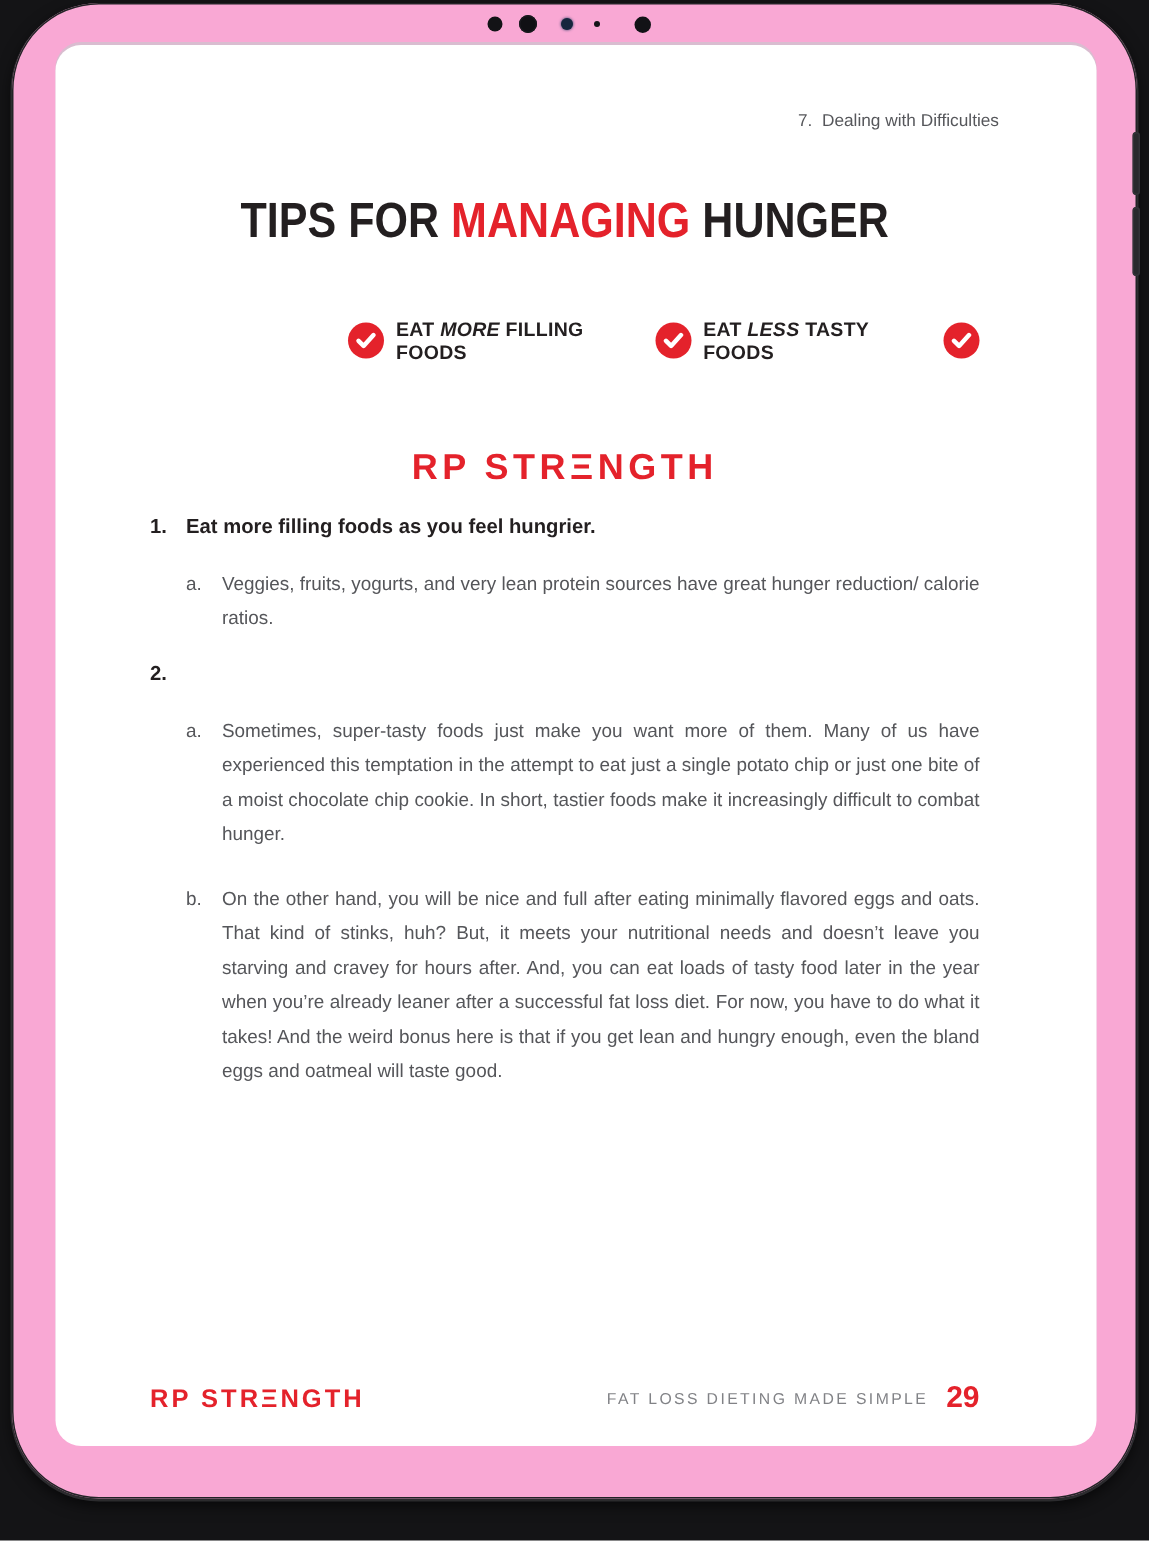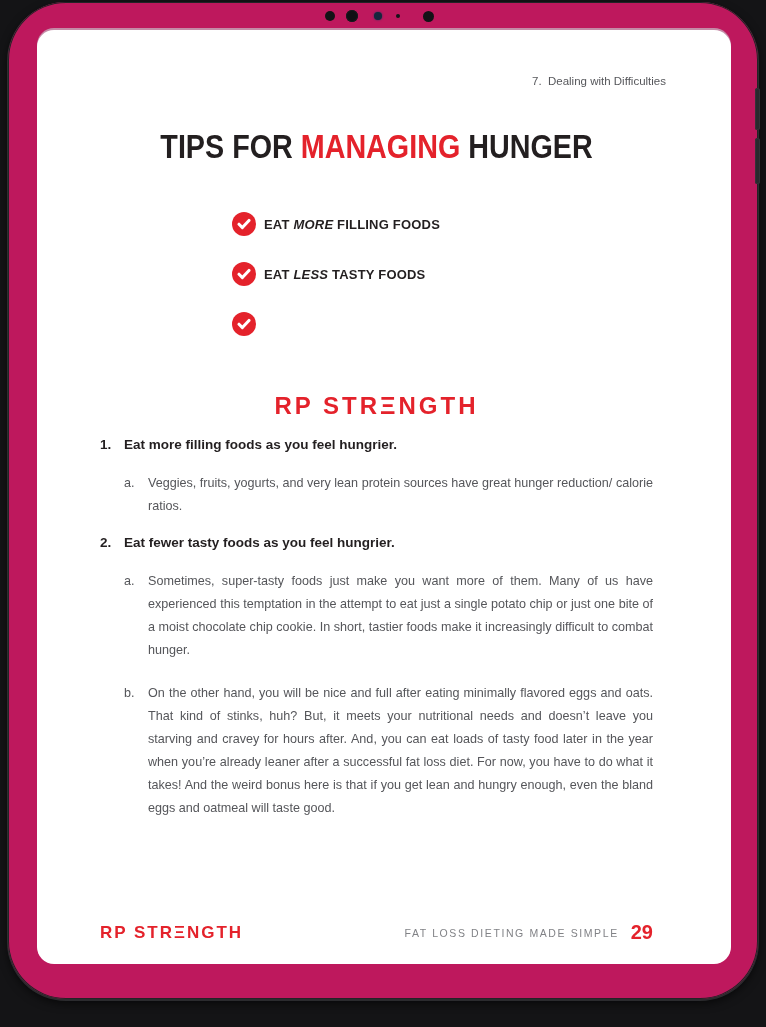--- a/index.html
+++ b/index.html
@@ -8,21 +8,21 @@
     background: #141416;
     font-family: "Liberation Sans", sans-serif;
     overflow: hidden;
   }
   .stage { position: relative; width: 766px; height: 1027px; }
 
   
   .device {
     position: absolute; left: 8px; top: 2px;
     width: 750px; height: 997px;
-    background: #be185d;
+    background: #f9a8d4;
     border-radius: 58px;
     box-shadow: inset 0 0 0 1px #232326,
                 0 1px 0 1px rgba(130,130,138,.28),
                 0 4px 10px rgba(0,0,0,.65);
   }
   .camera-dot { position: absolute; border-radius: 50%; }
   .dot-a { left: 317px; top: 9px;  width: 10px; height: 10px; background: #131316; }
   .dot-b { left: 338px; top: 8px;  width: 12px; height: 12px; background: #101014; box-shadow: inset 0 0 0 1px #1a1a1f; }
   .dot-c { left: 366px; top: 10px; width: 8px;  height: 8px;  background: #16263d; box-shadow: 0 0 2px #1d3a5f; }
   .dot-d { left: 388px; top: 12px; width: 4px;  height: 4px;  background: #141418; }
@@ -64,21 +64,21 @@
     font-weight: bold;
     white-space: nowrap;
     transform: scaleX(.87);
     transform-origin: 50% 50%;
     letter-spacing: 0;
   }
   .title .red { color: #e4222b; }
 
   .checklist {
     margin: 46px 0 0 132px;
-    display: flex; flex-direction: column; gap: 26px;
+    display: flex; flex-direction: row; gap: 26px;
   }
   .check-row { display: flex; align-items: center; gap: 8px; }
   .check-circle {
     flex: none; width: 24px; height: 24px; border-radius: 50%;
     background: #e4222b;
     display: flex; align-items: center; justify-content: center;
   }
   .check-circle svg { display: block; }
   .check-label { font-size: 13px; font-weight: bold; letter-spacing: .2px; }
   .check-label em { font-style: italic; }
@@ -171,21 +171,20 @@
           <span class="num">1.</span>
           <span class="num-heading">Eat more filling foods as you feel hungrier.</span>
         </div>
         <div class="sub-item">
           <span class="sub-letter">a.</span>
           <p class="sub-text">Veggies, fruits, yogurts, and very lean protein sources have great hunger reduction/ calorie ratios.</p>
         </div>
 
         <div class="num-item">
           <span class="num">2.</span>
-          <span class="num-heading">Eat fewer tasty foods as you feel hungrier.</span>
         </div>
         <div class="sub-item">
           <span class="sub-letter">a.</span>
           <p class="sub-text">Sometimes, super-tasty foods just make you want more of them. Many of us have experienced this temptation in the attempt to eat just a single potato chip or just one bite of a moist chocolate chip cookie. In short, tastier foods make it increasingly difficult to combat hunger.</p>
         </div>
         <div class="sub-item">
           <span class="sub-letter">b.</span>
           <p class="sub-text">On the other hand, you will be nice and full after eating minimally flavored eggs and oats. That kind of stinks, huh? But, it meets your nutritional needs and doesn’t leave you starving and cravey for hours after. And, you can eat loads of tasty food later in the year when you’re already leaner after a successful fat loss diet. For now, you have to do what it takes! And the weird bonus here is that if you get lean and hungry enough, even the bland eggs and oatmeal will taste good.</p>
         </div>
 

